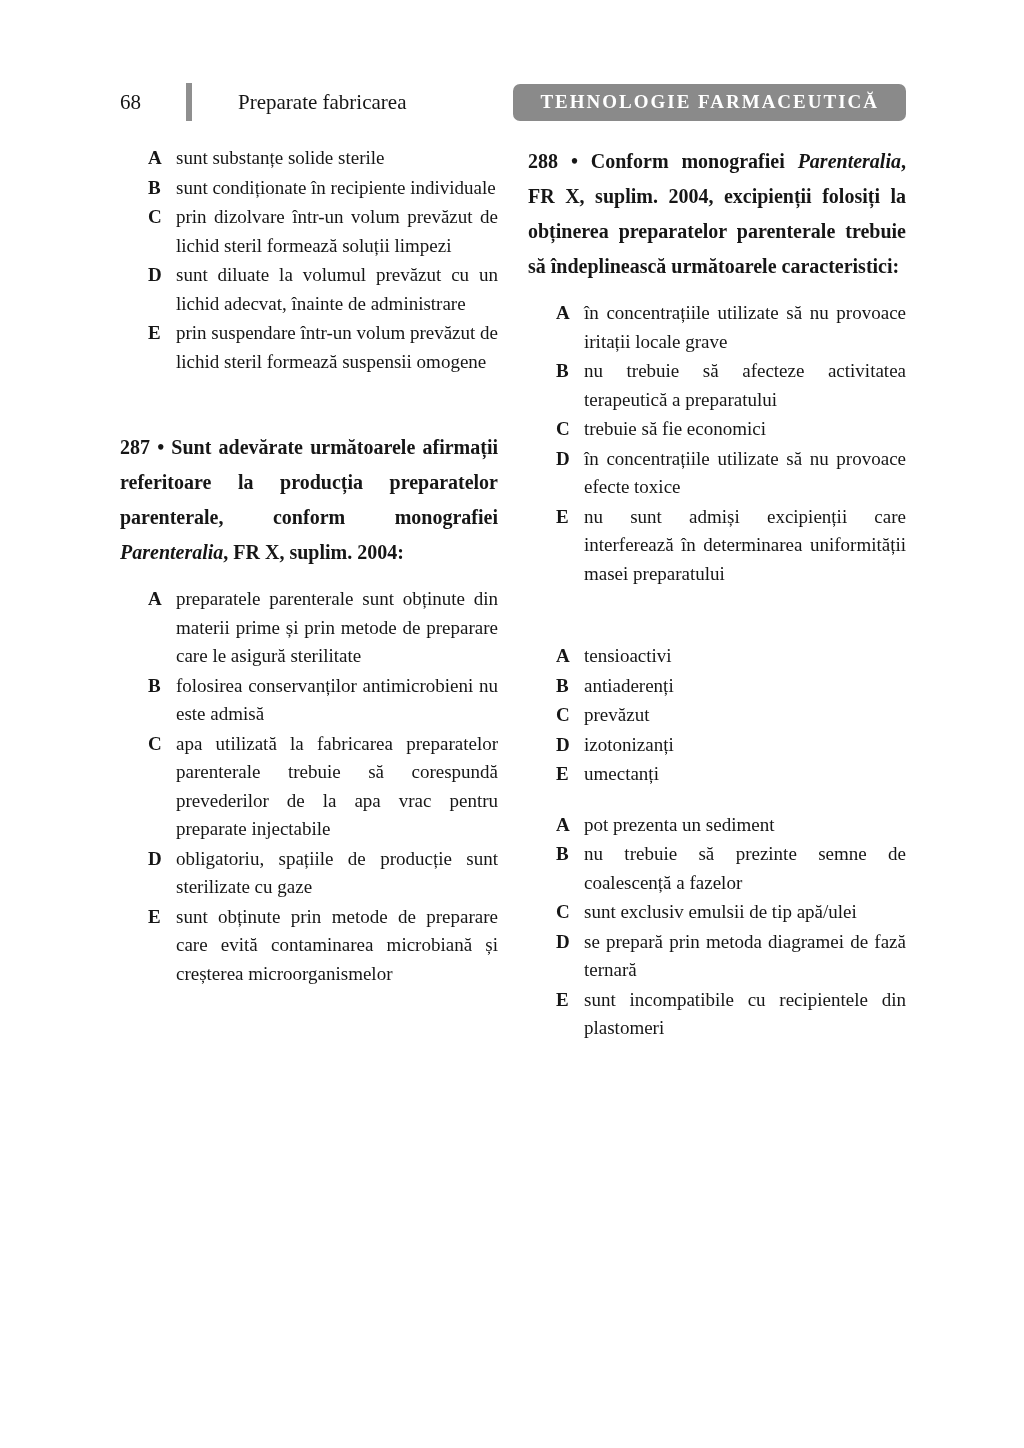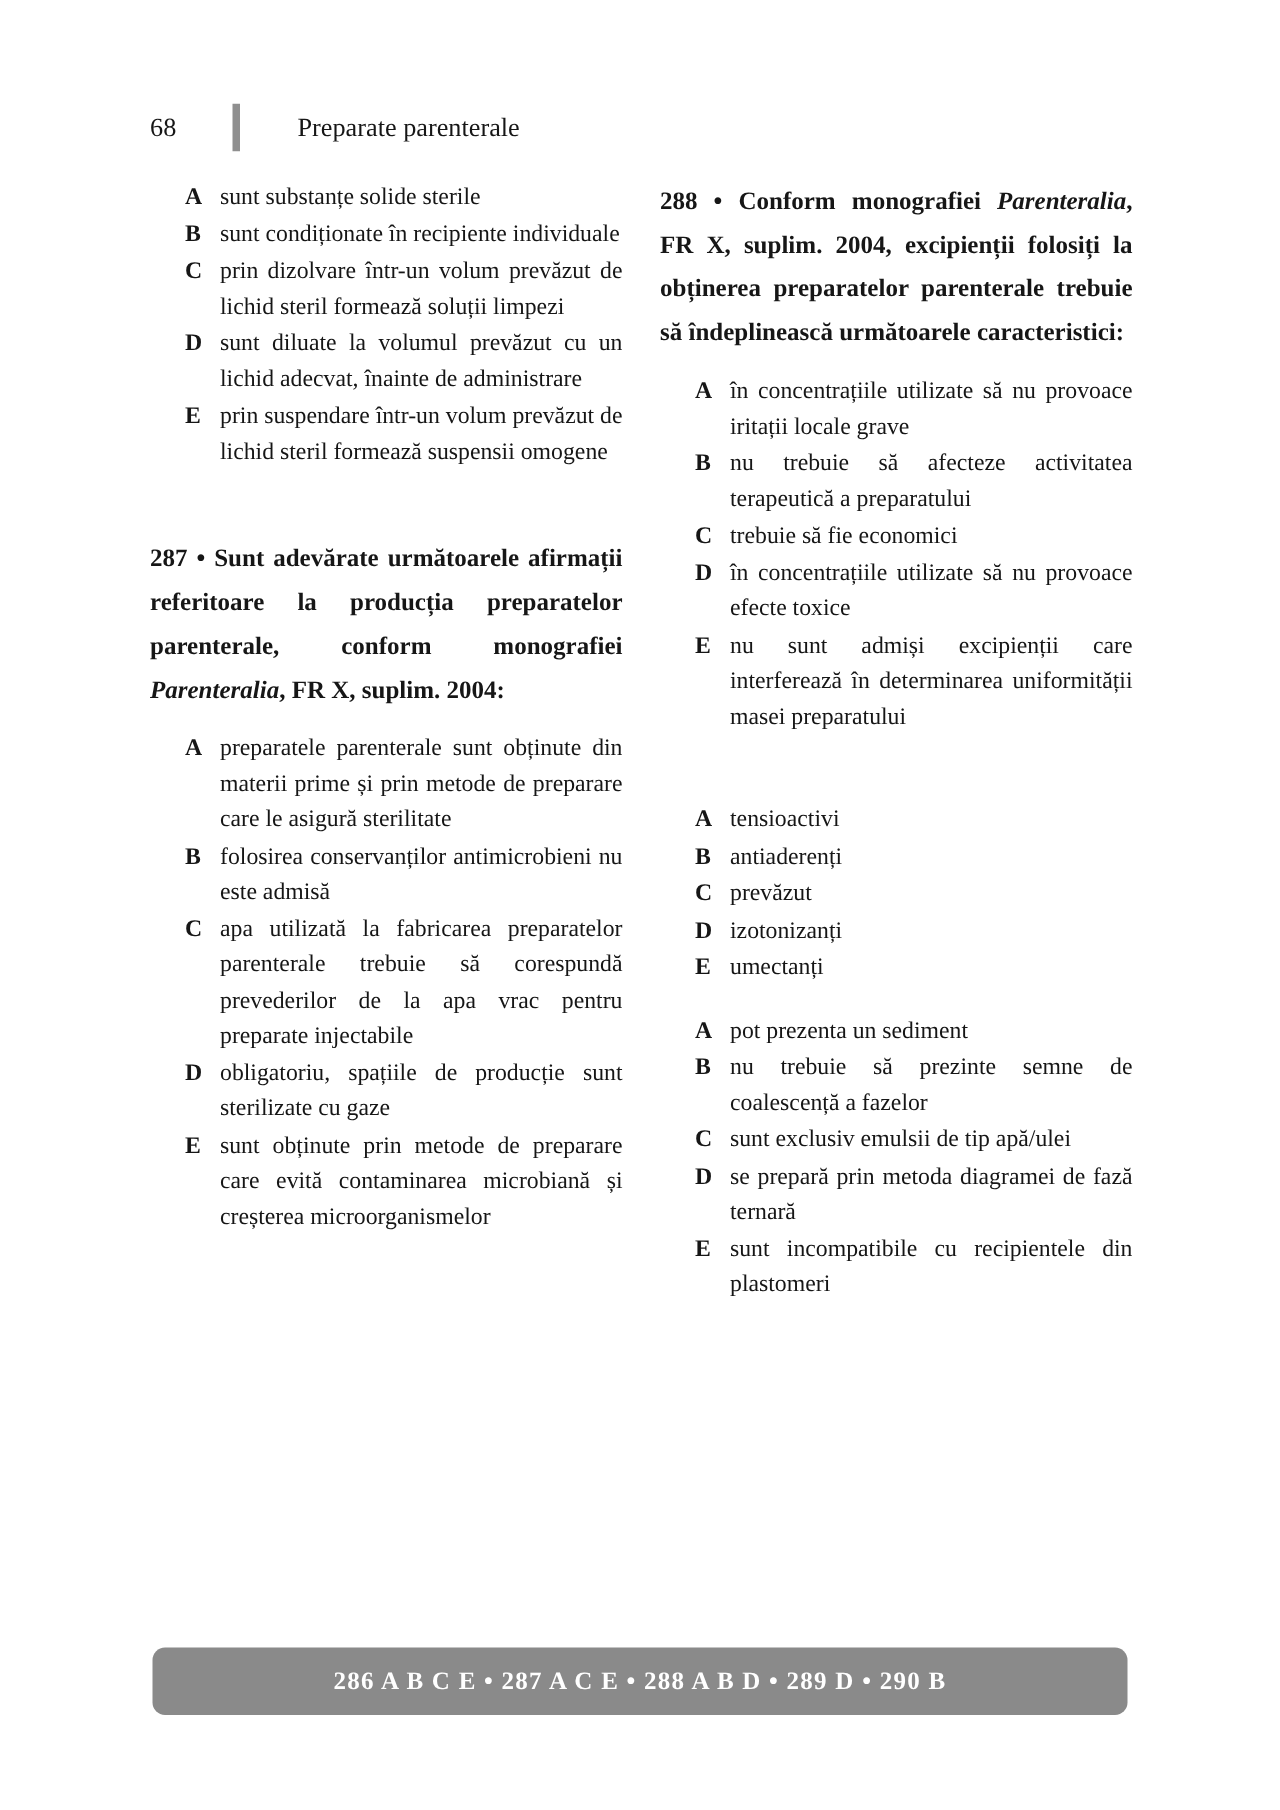--- a/index.html
+++ b/index.html
@@ -54,21 +54,22 @@
   }
 </style>
 </head>
 <body>
 
 <div class="page">
 
   <div class="header">
     <span class="page-num">68</span>
     <span class="header-rule"></span>
-    <span class="section-title">Preparate parenterale</span>
+    <span class="section-title">Preparate fabricarea</span>
+    <span class="badge">TEHNOLOGIE FARMACEUTICĂ</span>
   </div>
 
   <div class="cols">
 
     <div class="col">
 
       <section class="question">
         <ul class="options">
           <li class="option">
               <span class="opt-letter">A</span>
@@ -195,17 +196,14 @@
           <li class="option">
               <span class="opt-letter">E</span>
               <span class="opt-text">sunt incompatibile cu recipientele din plastomeri</span>
             </li>
         </ul>
       </section>
 
     </div>
   </div>
 
-  <div class="answers-bar">
-    <span class="answers-text">286 A B C E • 287 A C E • 288 A B D • 289 D • 290 B</span>
-  </div>
 
 </div>
 
 </body></html>

